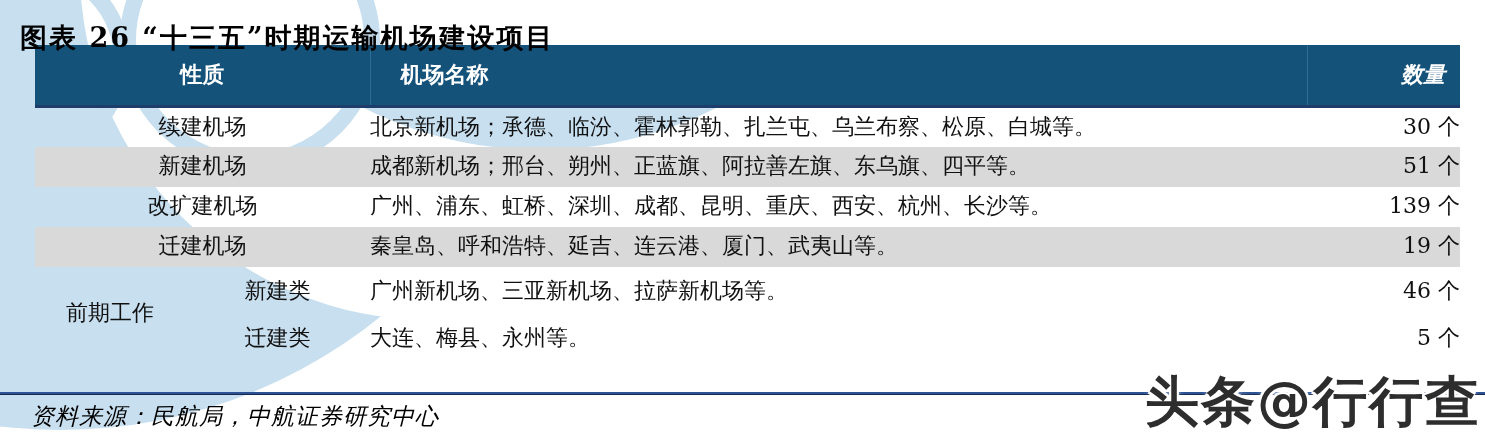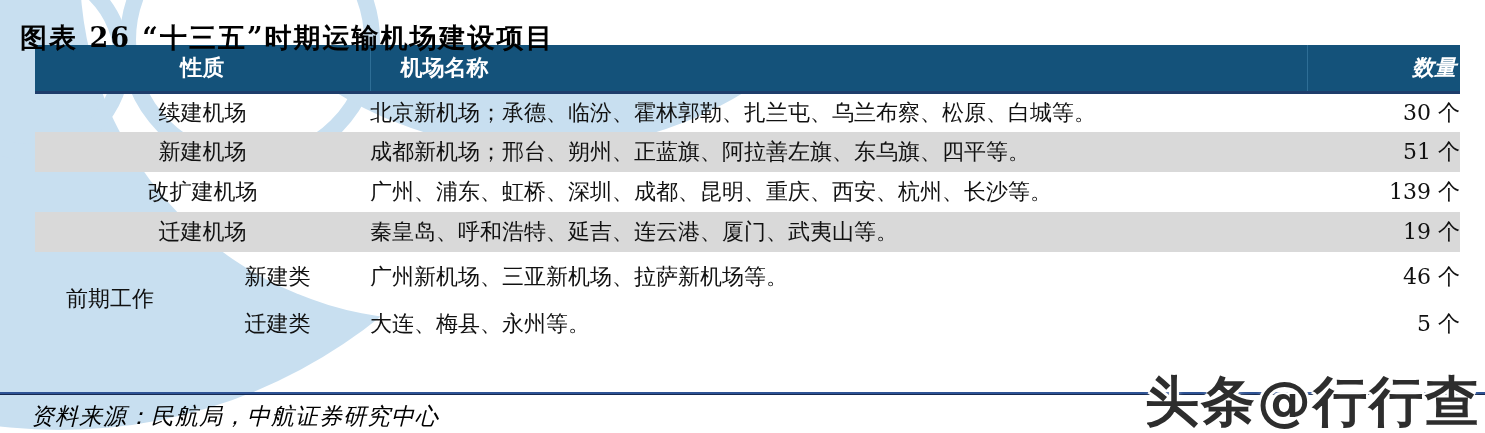--- a/index.html
+++ b/index.html
@@ -39,21 +39,21 @@
   }
   
   table.tbl{
     position:absolute;left:35px;top:45px;width:1425px;z-index:1;
     border-collapse:collapse;table-layout:fixed;
   }
   .tbl col.cA{width:150px;} .tbl col.cB{width:185px;}
   .tbl col.cName{width:937px;} .tbl col.cCount{width:153px;}
   .tbl thead th{
     background:var(--header-bg);color:#ffffff;height:47px;
-    font-size:22px;font-weight:bold;padding:4px;
+    font-size:22px;font-weight:bold;padding:15px;
     border-bottom:3px solid var(--header-border);
   }
   .tbl thead th.h-nature{text-align:center;}
   .tbl thead th.h-name{text-align:left;padding-left:30px;border-left:1px solid var(--header-divider);margin-left:27px;}
   .tbl thead th.h-count{text-align:right;padding-left:38px;border-left:1px solid var(--header-divider);font-style:italic;}
   .tbl tbody td{
     font-size:22px;padding:0;vertical-align:middle;line-height:1.2;
   }
   .tbl tbody tr{height:40px;}
   .tbl tbody tr.r5{height:50px;}

